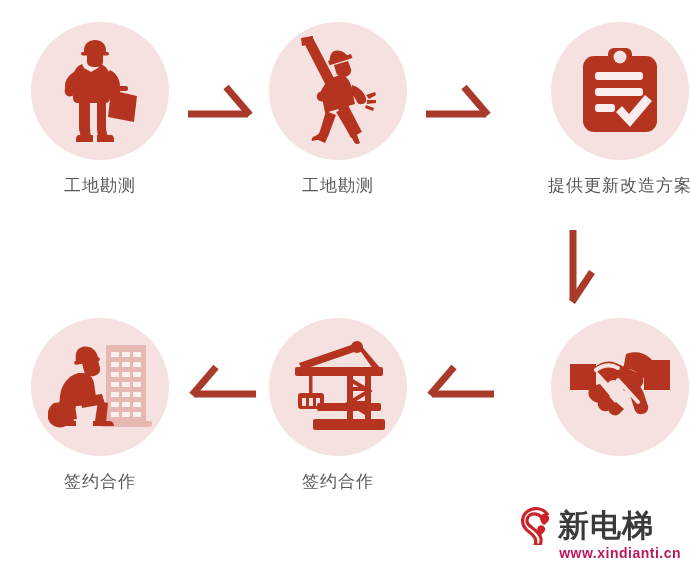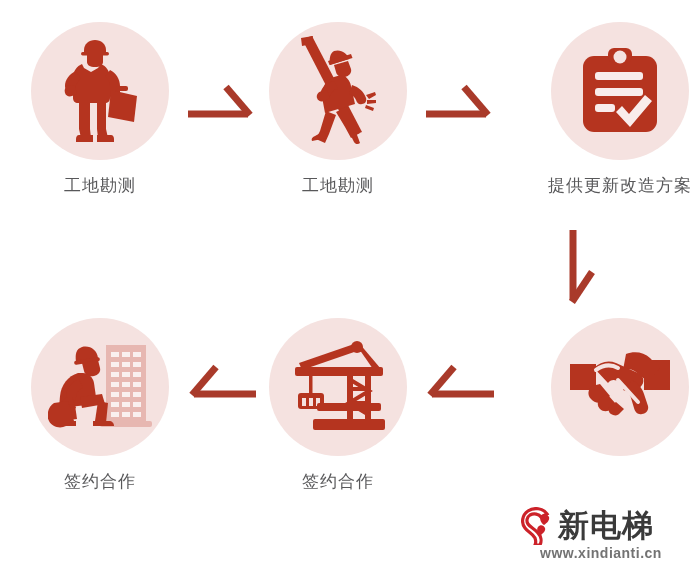--- a/index.html
+++ b/index.html
@@ -91,23 +91,23 @@
     font-weight: bold;
     color: #3a3a3a;
     letter-spacing: 1px;
     line-height: 38px;
     margin-left: 3px;
     font-family: "Liberation Sans", "DejaVu Sans", sans-serif;
   }
   .logo-url {
     font-size: 14px;
     font-weight: bold;
-    color: #737373;
+    color: #be185d;
     letter-spacing: 0.5px;
-    text-align: center;
+    text-align: right;
     margin-top: -2px;
     font-family: "Liberation Sans", "DejaVu Sans", sans-serif;
   }
 </style>
 </head>
 <body>
 
 <div id="canvas">
 
   <div class="step row-top col-1">

